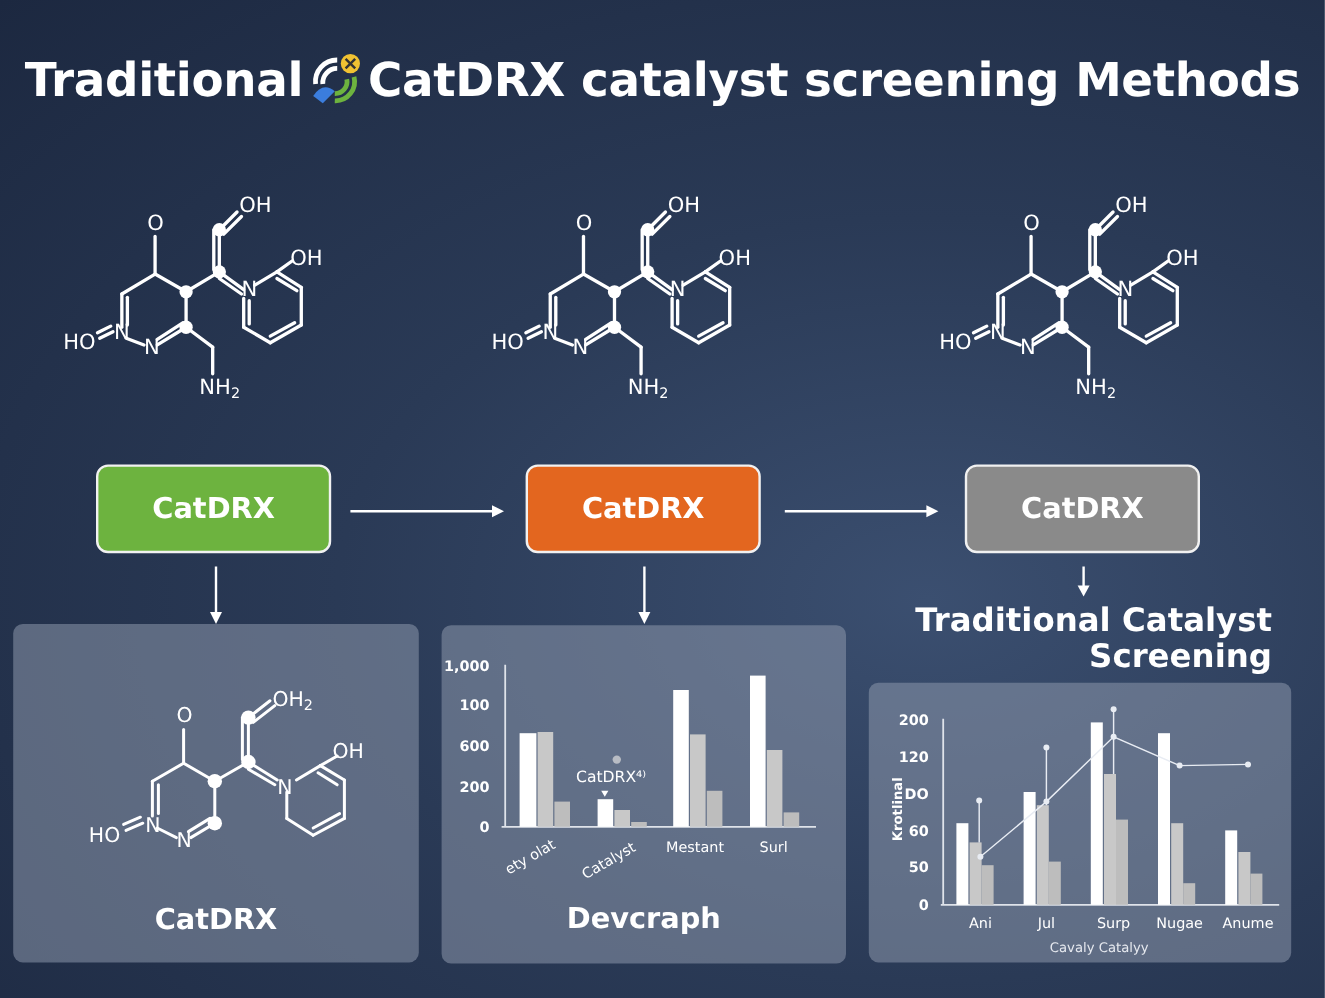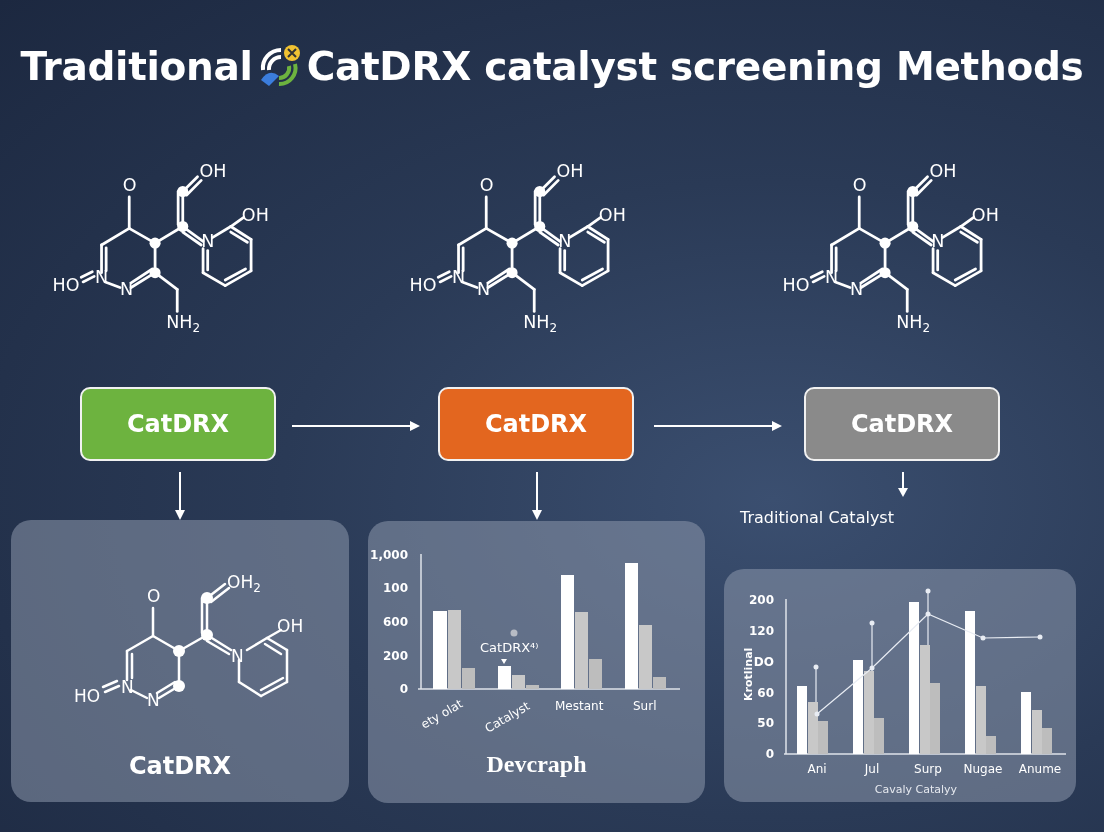--- a/index.html
+++ b/index.html
@@ -6,23 +6,23 @@
   body{width:1104px;height:832px;overflow:hidden;position:relative;
     background:radial-gradient(ellipse at 70% 60%, #3b4f70 0%, #2a3a56 45%, #1c2840 100%);
     font-family:"DejaVu Sans","Liberation Sans",sans-serif;color:#fff;}
   .title{position:absolute;left:0;top:40px;width:1104px;text-align:center;font-size:39px;font-weight:bold;letter-spacing:-0.3px;white-space:nowrap;}
   .title .logo{display:inline-block;width:50px;height:50px;vertical-align:-10px;margin:0 2px;}
   .mol{position:absolute;width:240px;height:200px;}
   .mol svg{width:100%;height:100%;}
   .stage{position:absolute;width:196px;height:74px;border:2px solid #f1f1f1;border-radius:10px;box-sizing:border-box;
     display:flex;align-items:center;justify-content:center;font-size:24px;font-weight:bold;}
   .harrow,.varrow{position:absolute;}
-  .panel{position:absolute;background:rgba(140,152,172,0.55);border-radius:20px;}
+  .panel{position:absolute;background:rgba(140,152,172,0.55);border-radius:8px;}
   .panel-label{position:absolute;left:0;width:100%;text-align:center;font-size:24px;font-weight:bold;}
-  .trad-label{position:absolute;left:740px;top:503px;width:320px;text-align:left;font-size:16px;font-weight:normal;line-height:30px;}
+  .trad-label{position:absolute;left:740px;top:503px;width:320px;text-align:right;font-size:27px;font-weight:bold;line-height:30px;}
   svg text{font-family:"DejaVu Sans","Liberation Sans",sans-serif;}
 </style>
 </head>
 <body>
 
 <div class="title">
   <span>Traditional</span><span class="logo"><svg viewBox="0 0 50 50" width="50" height="50">
       <path d="M8 30 A18 18 0 0 1 26 10" stroke="#fff" stroke-width="4" fill="none"></path>
       <path d="M14 30 A12 12 0 0 1 26 17" stroke="#fff" stroke-width="4" fill="none"></path>
       <circle cx="37" cy="13" r="8" fill="#f1c232"></circle>
@@ -219,20 +219,21 @@
   <line x1="8" y1="2" x2="8" y2="42" stroke="#fff" stroke-width="2"></line>
     <polygon points="3,40 8,50 13,40" fill="#fff"></polygon>
 </svg>
 <svg class="varrow" style="left:895px;top:470px;" width="16" height="28">
   <line x1="8" y1="2" x2="8" y2="20" stroke="#fff" stroke-width="2"></line>
     <polygon points="3,18 8,27 13,18" fill="#fff"></polygon>
 </svg>
 
 <div class="trad-label">
   <div>Traditional Catalyst</div>
+  <div>Screening</div>
 </div>
 
 <div class="panel" style="left:11px;top:520px;width:338px;height:282px;">
   <svg style="position:absolute;left:30px;top:30px;" width="270" height="190" viewBox="0 0 270 190">
     <g stroke="#fff" stroke-width="2.5" fill="none" stroke-linecap="round">
       <line x1="112" y1="58" x2="112" y2="86"></line>
       <line x1="112" y1="86" x2="86" y2="101"></line>
       <line x1="112" y1="86" x2="138" y2="101"></line>
       <line x1="86" y1="101" x2="86" y2="130"></line>
         <line x1="91" y1="104" x2="91" y2="128"></line>
@@ -308,21 +309,21 @@
     <circle cx="146" cy="112" r="3.5" fill="#b8bcc4"></circle>
     <polygon points="133,138 139,138 136,143" fill="#fff"></polygon>
     <text x="112" y="131" fill="#fff" font-size="13">CatDRX⁴⁾</text>
     <g fill="#fff" font-size="12">
       <text x="0" y="0" transform="translate(56,208) rotate(-30)">ety olat</text>
       <text x="0" y="0" transform="translate(120,212) rotate(-30)">Catalyst</text>
       <text x="187" y="189">Mestant</text>
       <text x="265" y="189">Surl</text>
     </g>
   </svg>
-  <div class="panel-label" style="top:230px;font-family:Liberation Serif, serif;">Devcraph</div>
+  <div class="panel-label" style="top:230px;">Devcraph</div>
 </div>
 
 <div class="panel" style="left:724px;top:569px;width:352px;height:233px;">
   <svg style="position:absolute;left:0;top:0;" width="352" height="233">
     <g fill="#fff" font-size="12" font-weight="bold" text-anchor="end">
       <text x="50" y="35">200</text>
       <text x="50" y="66">120</text>
       <text x="50" y="97">DO</text>
       <text x="50" y="128">60</text>
       <text x="50" y="158">50</text>

